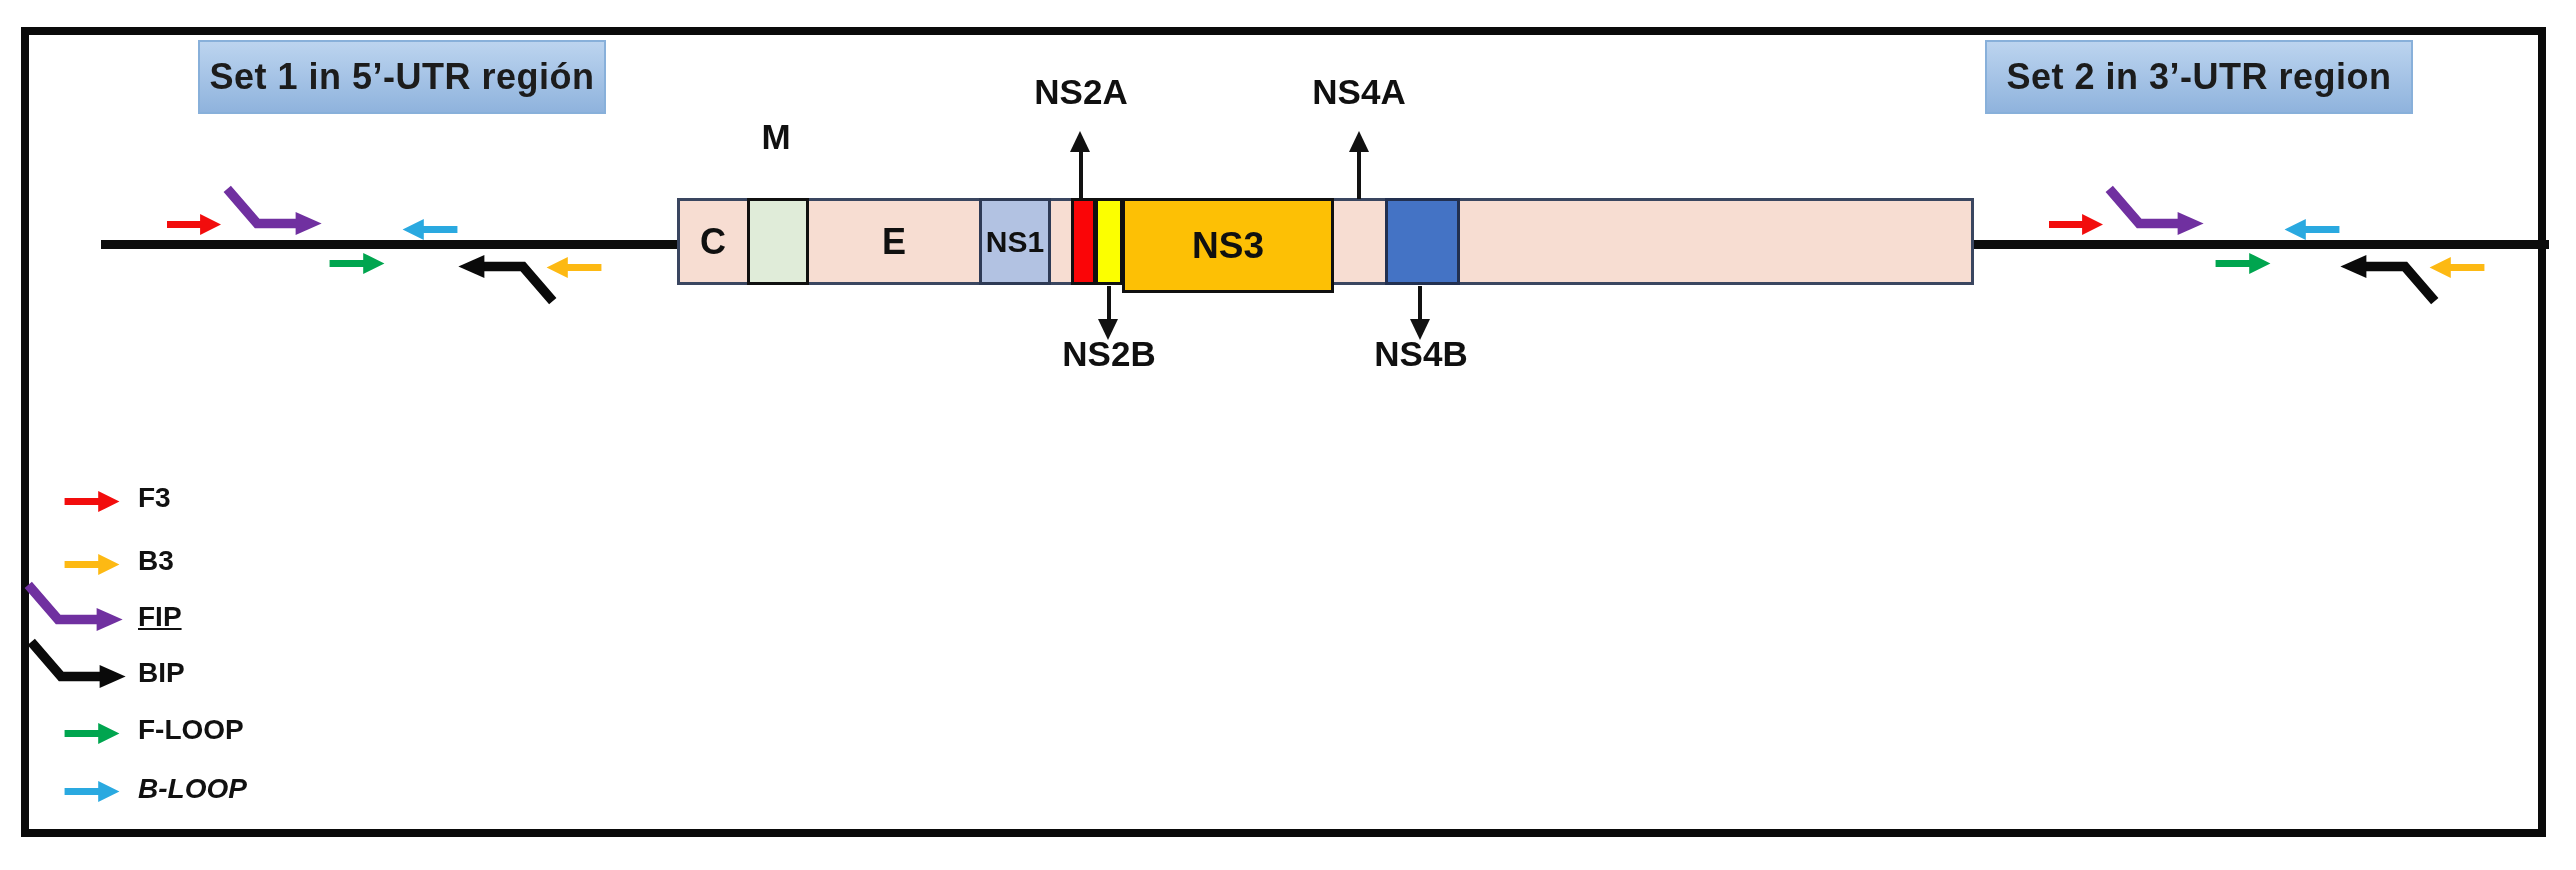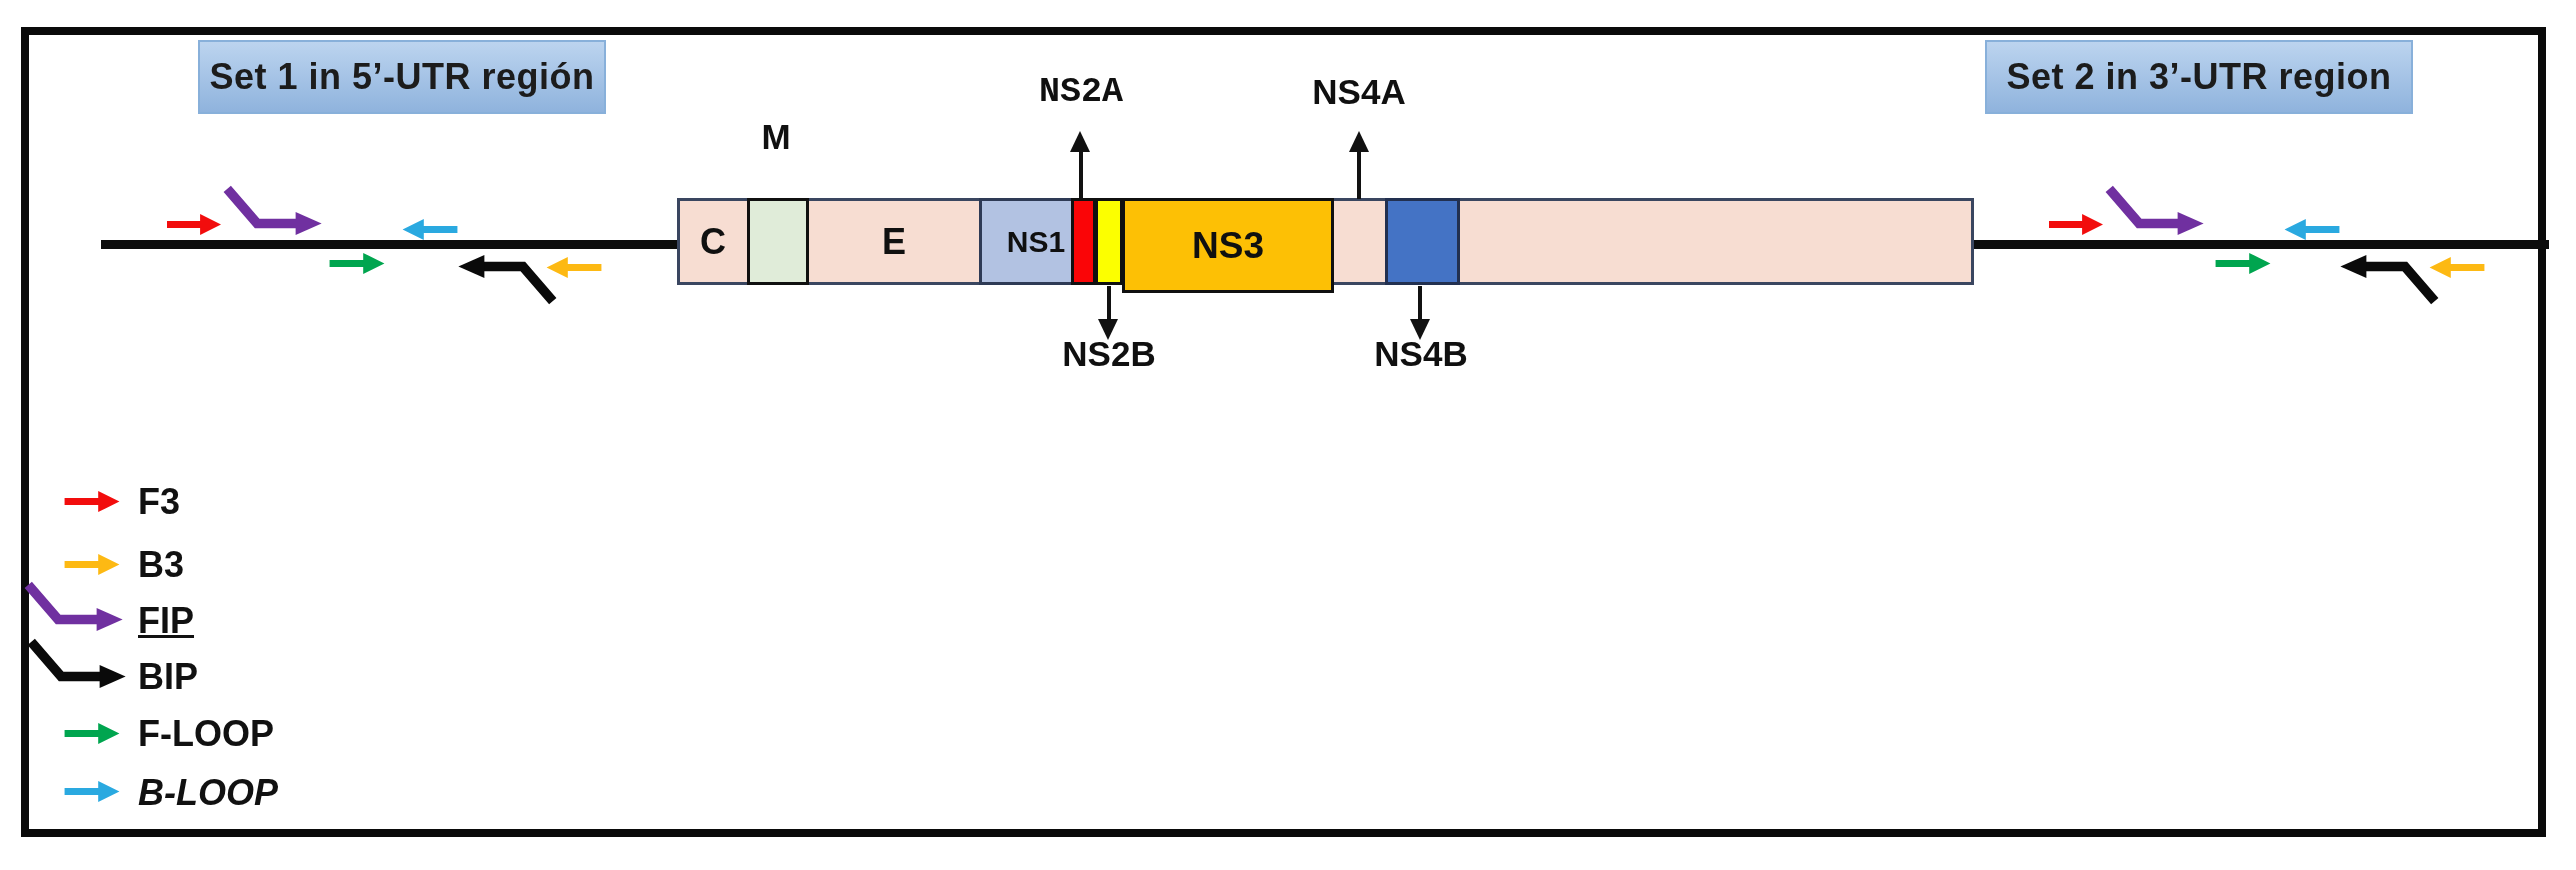--- a/index.html
+++ b/index.html
@@ -28,49 +28,49 @@
   .gline{background:#0c0c0c;height:8.7px;}
   .gline.left{left:101px;top:231px;width:578px;}
   .gline.right{left:1973px;top:231px;width:576px;}
   
   .genome-outer{
     left:677px;top:189px;width:1297px;height:87px;
     background:var(--peach,#f7ddd2);border:3.9px solid var(--box-border,#3a4660);
   }
   .seg{display:flex;align-items:center;justify-content:center;font-weight:700;}
   .seg-m{left:747px;top:189px;width:62px;height:87px;background:var(--green-box,#e0ecd9);border:3.9px solid #101010;}
-  .seg-ns1{left:979px;top:189px;width:114px;height:87px;background:var(--ns1-blue,#b2c2e2);border:3.9px solid #2e3a55;font-size:30px;}
+  .seg-ns1{left:979px;top:189px;width:72px;height:87px;background:var(--ns1-blue,#b2c2e2);border:3.9px solid #2e3a55;font-size:30px;}
   .seg-red{left:1071px;top:189px;width:25px;height:87px;background:var(--red-seg,#fa0507);border:3.9px solid #101010;}
   .seg-yellow{left:1095px;top:189px;width:28px;height:87px;background:var(--yellow-seg,#fcff00);border:3.9px solid #101010;}
   .seg-ns3{left:1122px;top:189px;width:212px;height:95px;background:var(--ns3-orange,#fdc005);border:3.9px solid #101010;font-size:37px;}
   .seg-ns4b{left:1385px;top:189px;width:75px;height:87px;background:var(--ns4b-blue,#4473c5);border:3.9px solid #223050;}
   .region-label{display:flex;align-items:center;justify-content:center;font-weight:700;font-size:36px;}
   .lbl-c{left:681px;top:193px;width:64px;height:80px;}
   .lbl-e{left:809px;top:193px;width:170px;height:80px;}
   .lbl-ns5{left:1459px;top:193px;width:511px;height:80px;}
   
   .callout-text{font-size:35px;font-weight:700;text-align:center;width:136px;line-height:1.1;}
   .m-label{left:708px;top:109px;}
-  .ns2a-label{left:1013px;top:64px;font-family:Liberation Mono, monospace;}
+  .ns2a-label{left:1013px;top:64px;}
   .ns4a-label{left:1291px;top:64px;}
   .ns2b-label{left:1041px;top:326px;}
   .ns4b-label{left:1353px;top:326px;}
   .stem{width:3.9px;background:#111;}
   .tri-up{width:0;height:0;border-left:10.7px solid transparent;border-right:10.7px solid transparent;border-bottom:21.3px solid #111;}
   .tri-down{width:0;height:0;border-left:10.7px solid transparent;border-right:10.7px solid transparent;border-top:21.3px solid #111;}
   
   .flip{transform:scaleX(-1);}
   .rot180{transform:rotate(180deg);}
   .c-f3{color:var(--f3,#f20d0d);}
   .c-b3{color:var(--b3,#fdb913);}
   .c-fip{color:var(--fip,#7030a0);}
   .c-bip{color:var(--bip,#0a0a0a);}
   .c-floop{color:var(--floop,#00a54f);}
   .c-bloop{color:var(--bloop,#2aa9e0);}
-  .legend-label{font-size:36px;font-weight:700;line-height:1;color:#111;}
+  .legend-label{font-size:28px;font-weight:700;line-height:1;color:#111;}
 </style>
 </head>
 <body>
 
 <div class="stage">
 
   <div class="abs frame"></div>
 
   <div class="abs label-box set1">
     <span>Set 1 in 5’-UTR región</span>

